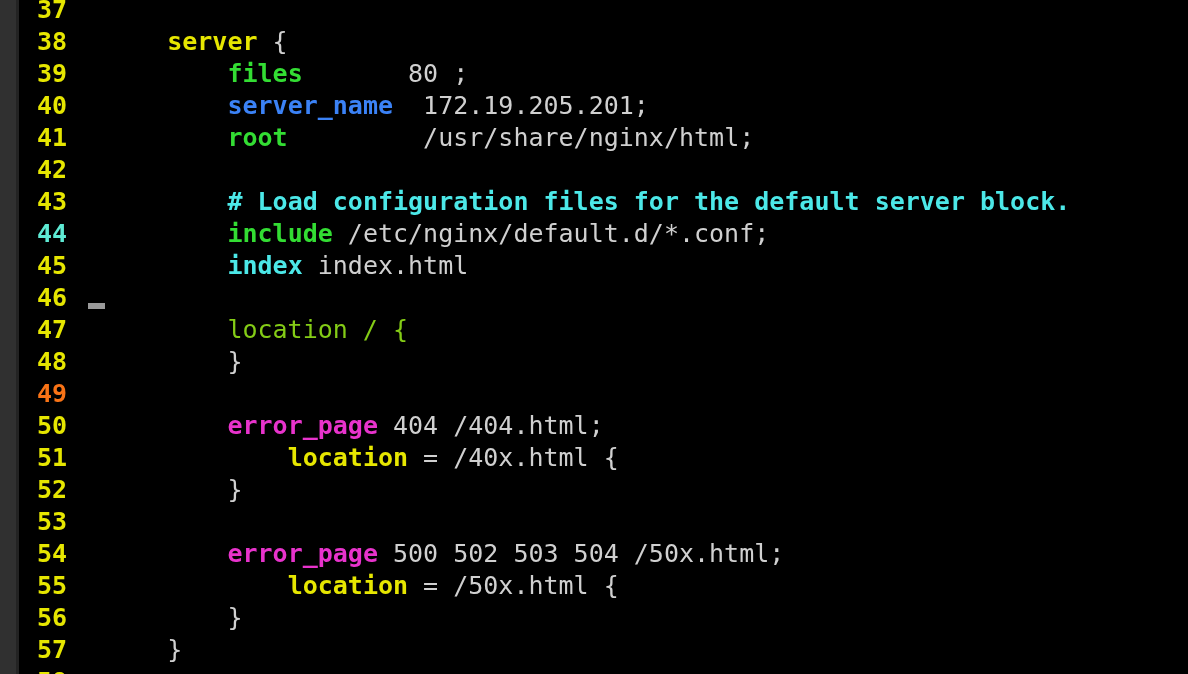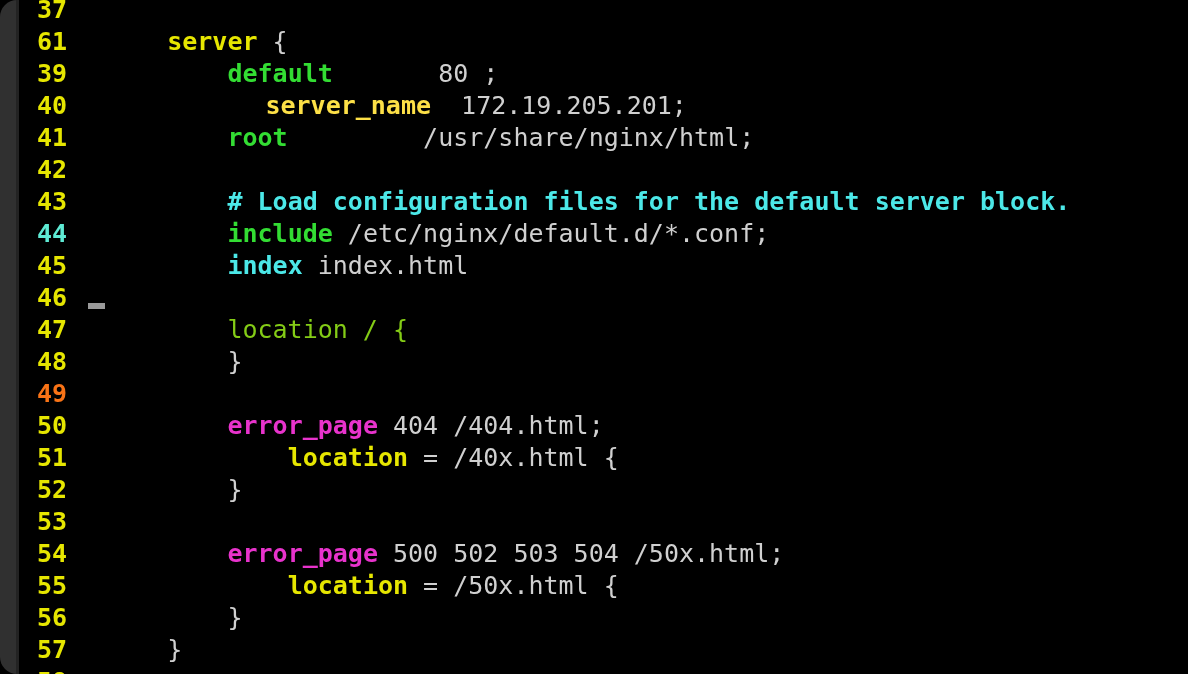--- a/index.html
+++ b/index.html
@@ -89,30 +89,30 @@
     left: 88px;
     top: 303px;
     width: 17px;
     height: 6px;
     background: #9a9a9a;
   }
 </style>
 </head>
 <body>
 
-<div id="terminal" style="background: rgb(0, 0, 0); border-radius: 17px;">
+<div id="terminal" style="background: rgb(0, 0, 0);">
 
   <div id="left-chrome" style="background: rgb(48, 48, 48);"></div>
 
   <div id="editor">
 
   <div class="code-line" style="top: -6px;"><span class="lineno" style="color: rgb(230, 230, 0);">37</span><span class="linetext"></span></div>
-      <div class="code-line" style="top: 26px;"><span class="lineno" style="color: rgb(230, 230, 0);">61</span><span class="linetext"><span class="t-white" style="color: rgb(208, 208, 208);">    </span><span class="t-yellow" style="color: rgb(230, 230, 0);">server</span><span class="t-white" style="color: rgb(208, 208, 208);"> {</span></span></div>
-      <div class="code-line" style="top: 58px;"><span class="lineno" style="color: rgb(230, 230, 0);">39</span><span class="linetext"><span class="t-white" style="color: rgb(208, 208, 208);">        </span><span class="t-green" style="color: rgb(51, 221, 51);">default</span><span class="t-white" style="color: rgb(208, 208, 208);">       80 ;</span></span></div>
-      <div class="code-line" style="top: 90px;"><span class="lineno" style="color: rgb(230, 230, 0);">40</span><span class="linetext"><span class="t-white" style="color: rgb(208, 208, 208);">        </span><span class="t-green" style="color: #fde047; margin-left: 38px;">server_name</span><span class="t-white" style="color: rgb(208, 208, 208);">  172.19.205.201;</span></span></div>
+      <div class="code-line" style="top: 26px;"><span class="lineno" style="color: rgb(230, 230, 0);">38</span><span class="linetext"><span class="t-white" style="color: rgb(208, 208, 208);">    </span><span class="t-yellow" style="color: rgb(230, 230, 0);">server</span><span class="t-white" style="color: rgb(208, 208, 208);"> {</span></span></div>
+      <div class="code-line" style="top: 58px;"><span class="lineno" style="color: rgb(230, 230, 0);">39</span><span class="linetext"><span class="t-white" style="color: rgb(208, 208, 208);">        </span><span class="t-green" style="color: rgb(51, 221, 51);">files</span><span class="t-white" style="color: rgb(208, 208, 208);">       80 ;</span></span></div>
+      <div class="code-line" style="top: 90px;"><span class="lineno" style="color: rgb(230, 230, 0);">40</span><span class="linetext"><span class="t-white" style="color: rgb(208, 208, 208);">        </span><span class="t-green" style="color: #3b82f6;">server_name</span><span class="t-white" style="color: rgb(208, 208, 208);">  172.19.205.201;</span></span></div>
       <div class="code-line" style="top: 122px;"><span class="lineno" style="color: rgb(230, 230, 0);">41</span><span class="linetext"><span class="t-white" style="color: rgb(208, 208, 208);">        </span><span class="t-green" style="color: rgb(51, 221, 51);">root</span><span class="t-white" style="color: rgb(208, 208, 208);">         /usr/share/nginx/html;</span></span></div>
       <div class="code-line" style="top: 154px;"><span class="lineno" style="color: rgb(230, 230, 0);">42</span><span class="linetext"></span></div>
       <div class="code-line" style="top: 186px;"><span class="lineno" style="color: rgb(230, 230, 0);">43</span><span class="linetext"><span class="t-white" style="color: rgb(208, 208, 208);">        </span><span class="t-cyan" style="color: rgb(76, 232, 232);"># Load configuration files for the default server block.</span></span></div>
       <div class="code-line" style="top: 218px;"><span class="lineno" style="color: #5eead4;">44</span><span class="linetext"><span class="t-white" style="color: rgb(208, 208, 208);">        </span><span class="t-green" style="color: rgb(51, 221, 51);">include</span><span class="t-white" style="color: rgb(208, 208, 208);"> /etc/nginx/default.d/*.conf;</span></span></div>
       <div class="code-line" style="top: 250px;"><span class="lineno" style="color: rgb(230, 230, 0);">45</span><span class="linetext"><span class="t-white" style="color: rgb(208, 208, 208);">        </span><span class="t-cyan" style="color: rgb(76, 232, 232);">index</span><span class="t-white" style="color: rgb(208, 208, 208);"> index.html</span></span></div>
       <div class="code-line" style="top: 282px;"><span class="lineno" style="color: rgb(230, 230, 0);">46</span><span class="linetext"></span></div>
       <div class="code-line" style="top: 314px;"><span class="lineno" style="color: rgb(230, 230, 0);">47</span><span class="linetext"><span class="t-white" style="color: #84cc16;">        location / {</span></span></div>
       <div class="code-line" style="top: 346px;"><span class="lineno" style="color: rgb(230, 230, 0);">48</span><span class="linetext"><span class="t-white" style="color: rgb(208, 208, 208);">        }</span></span></div>
       <div class="code-line" style="top: 378px;"><span class="lineno" style="color: #f97316;">49</span><span class="linetext"></span></div>
       <div class="code-line" style="top: 410px;"><span class="lineno" style="color: rgb(230, 230, 0);">50</span><span class="linetext"><span class="t-white" style="color: rgb(208, 208, 208);">        </span><span class="t-magenta" style="color: rgb(232, 51, 204);">error_page</span><span class="t-white" style="color: rgb(208, 208, 208);"> 404 /404.html;</span></span></div>

